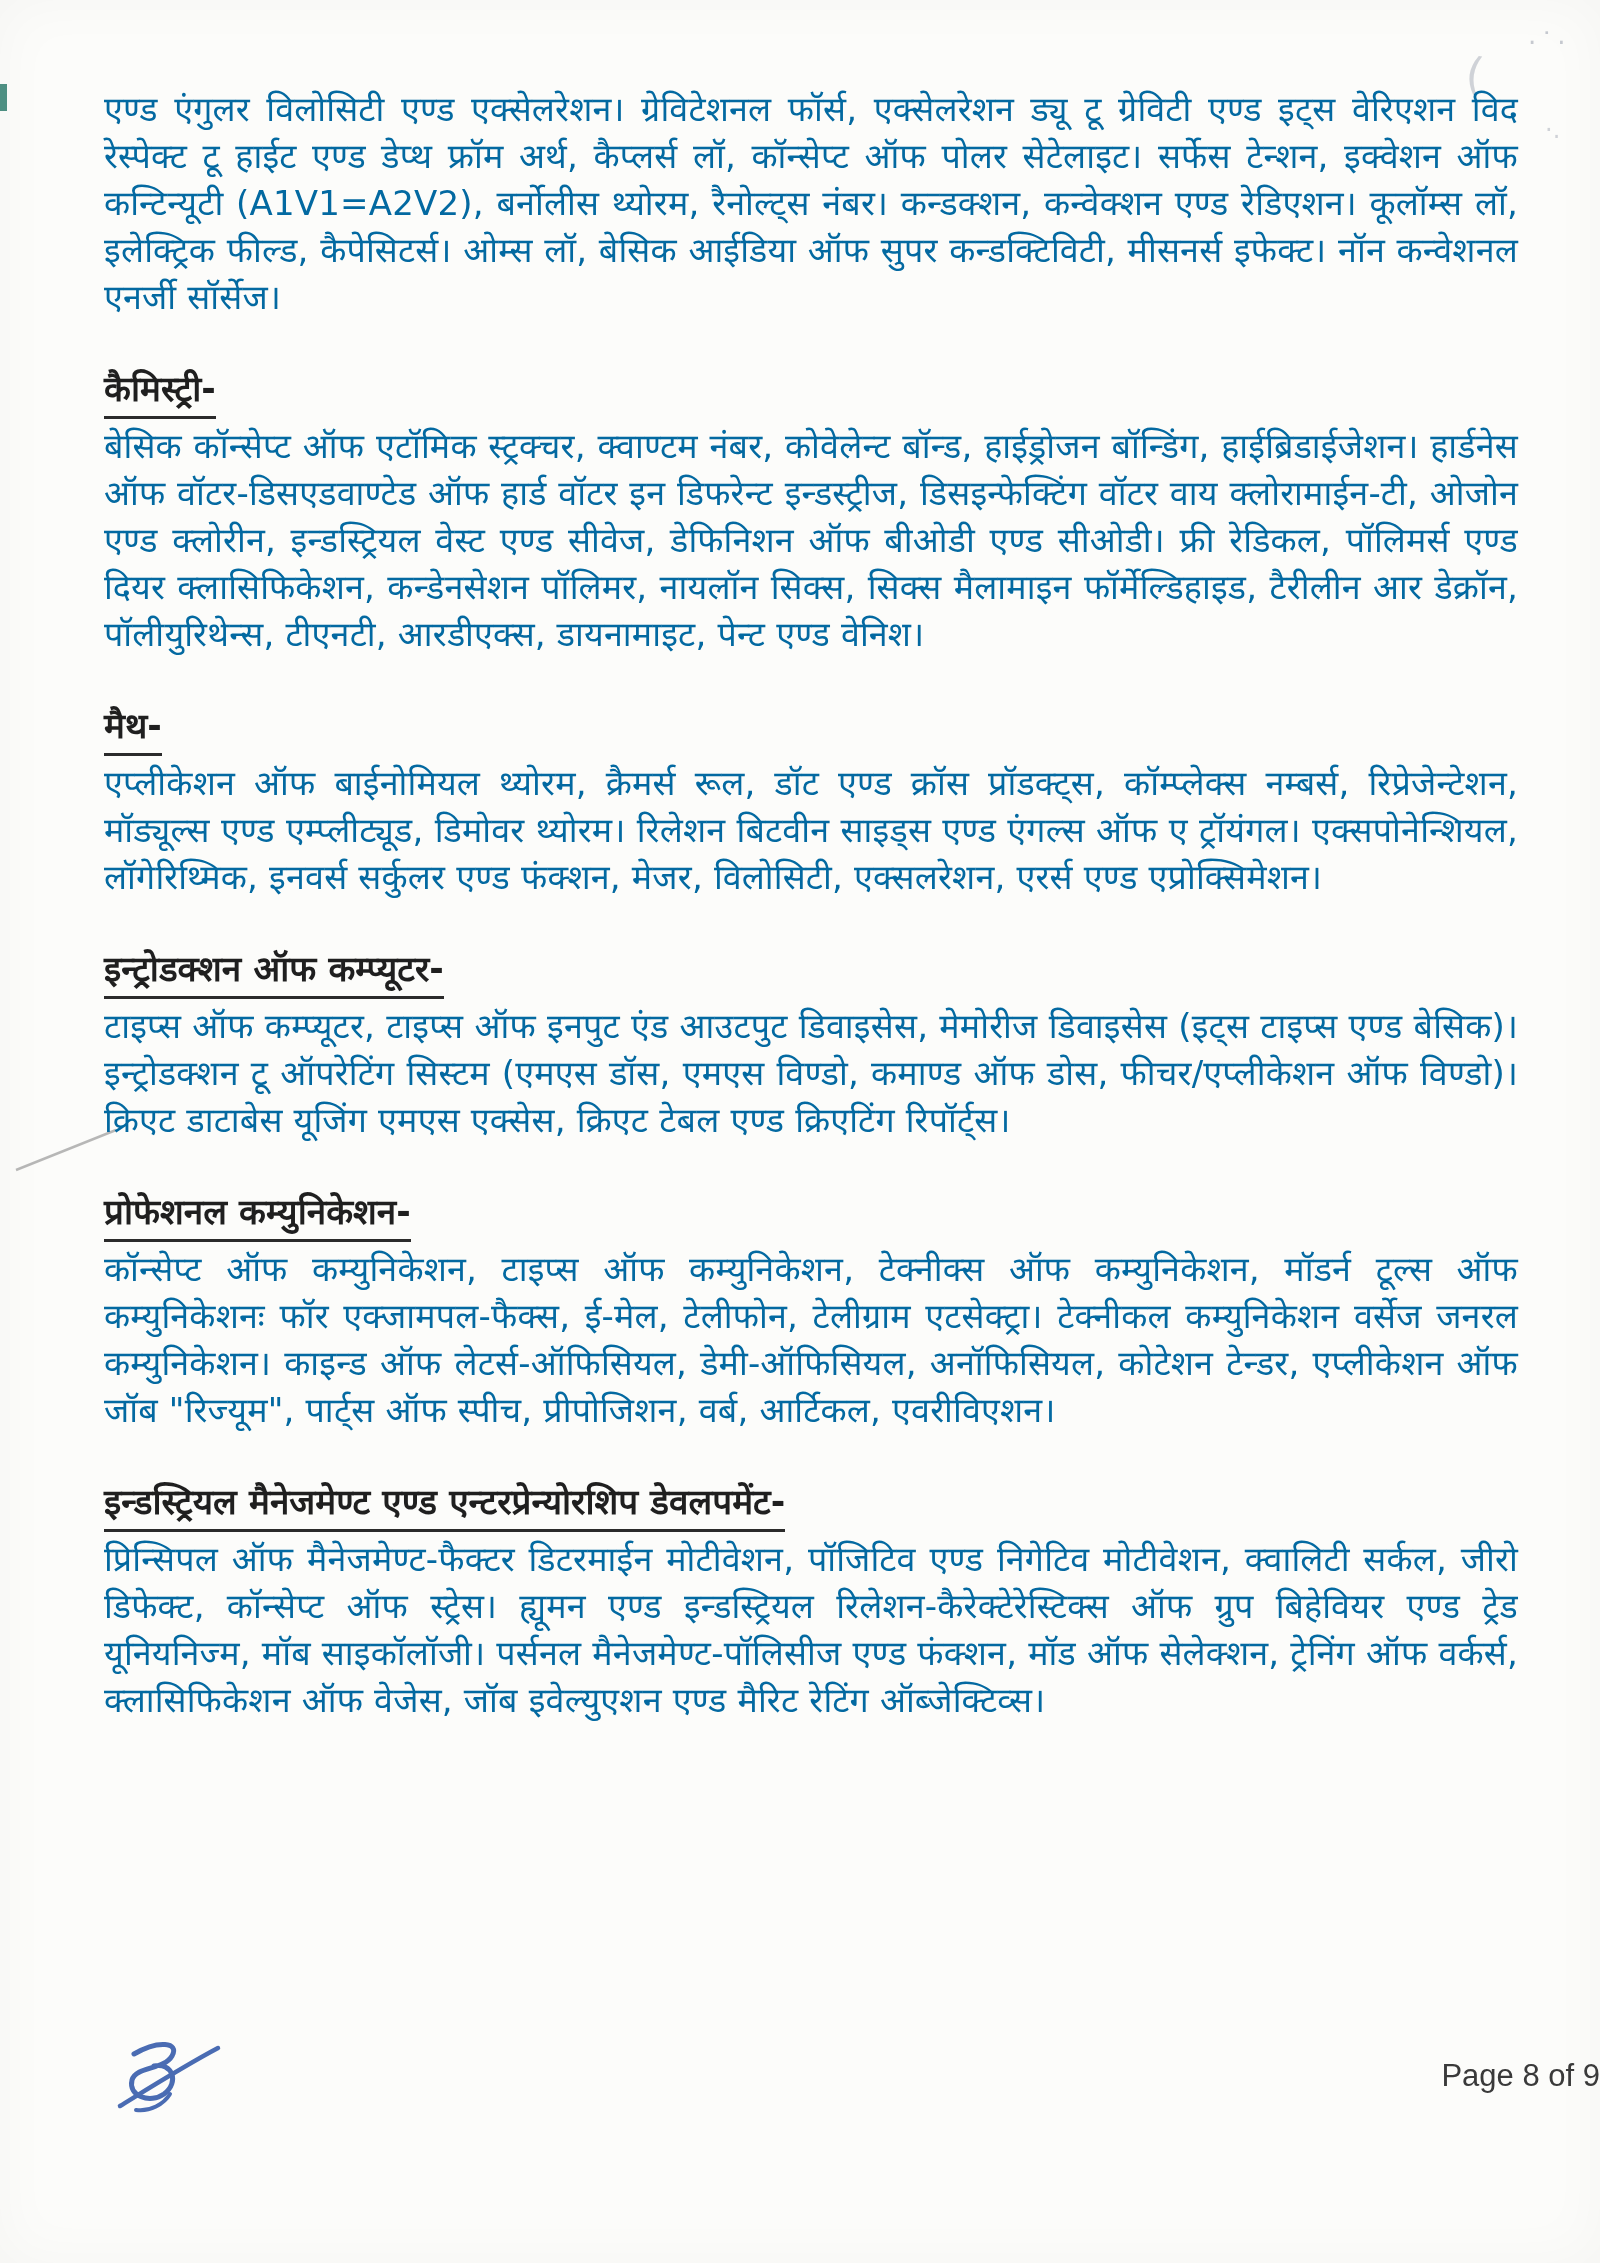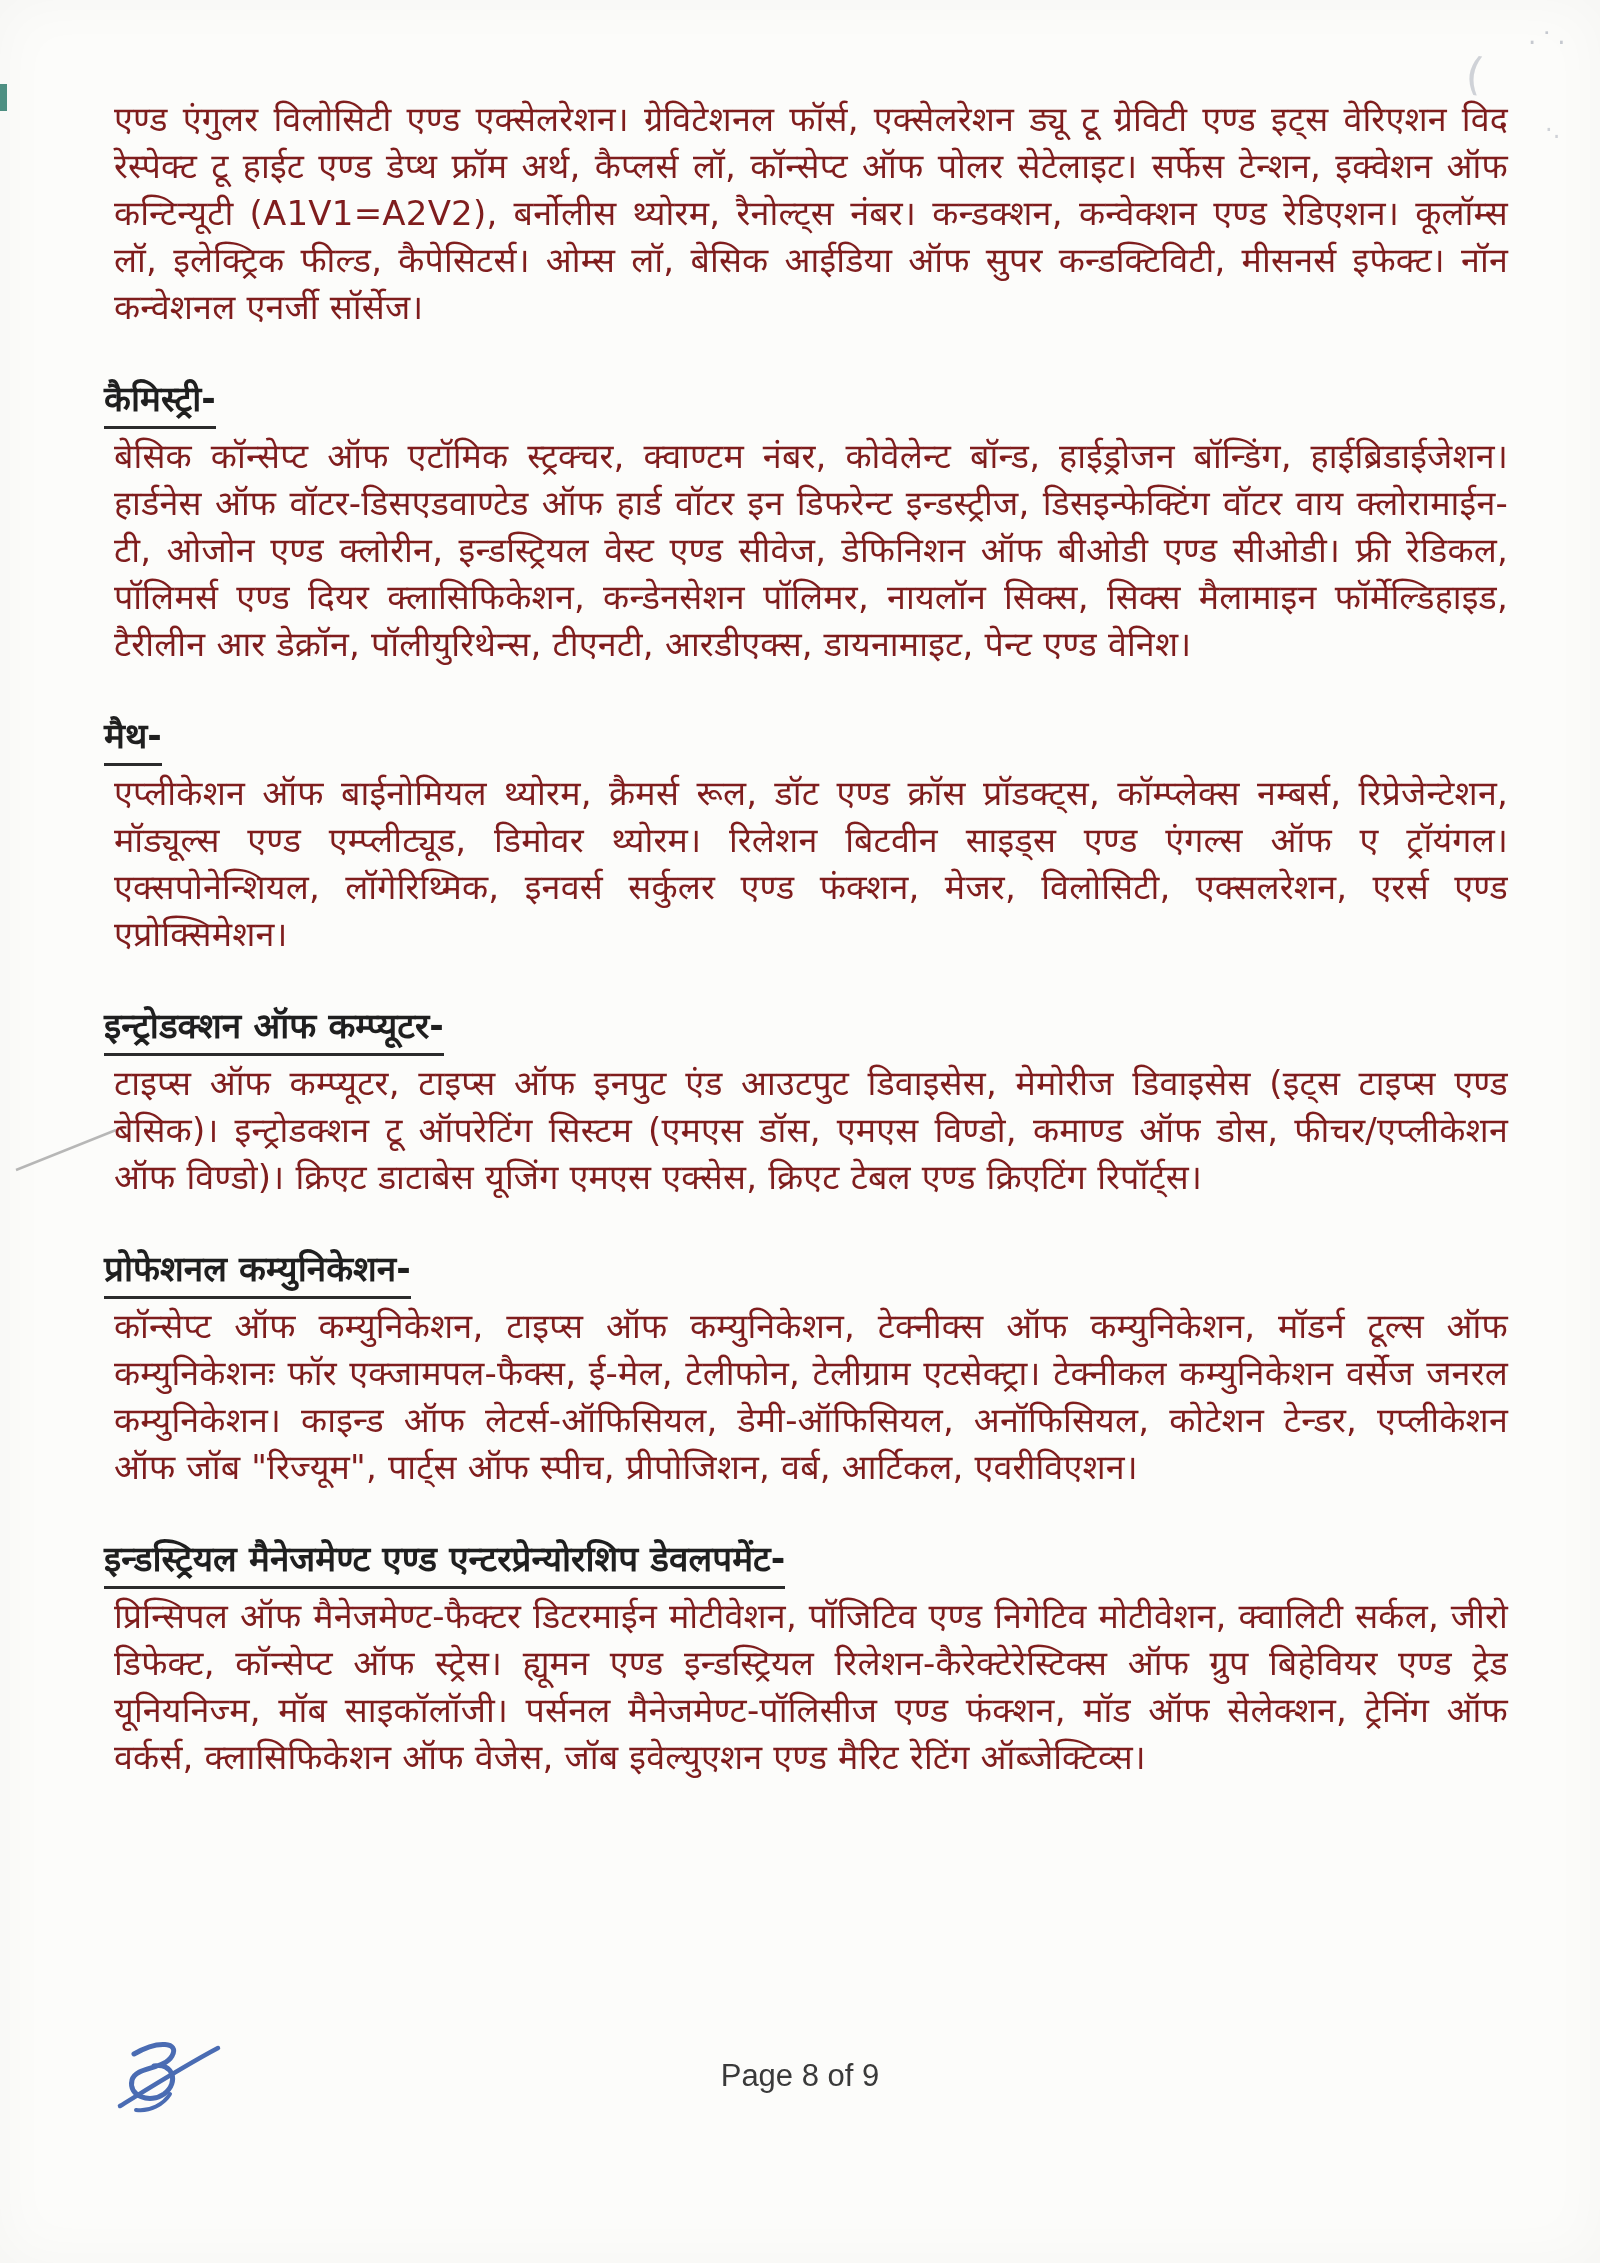--- a/index.html
+++ b/index.html
@@ -14,41 +14,41 @@
   }
   .content {
     position:absolute;
     left:104px; top:86px;
     width:1414px;
   }
   .body-text {
     font-size:34px;
     line-height:47px;
     text-align:justify;
-    color:#7f1d1d;
-    margin:10px;
+    color:#0369a1;
+    margin:0;
     letter-spacing:0.2px;
   }
   .section { margin-top:46px; }
   .section-heading {
     font-size:35px;
     font-weight:bold;
     color:#1f1f1f;
     margin:0 0 12px 0;
     line-height:44px;
   }
   .section-heading .underline {
     border-bottom:3px solid #2b2b2b;
     padding-bottom:7px;
   }
   .page-footer {
     position:absolute;
     top:2058px; left:0;
     width:100%;
-    text-align:center;
+    text-align:right;
     font-family:"Liberation Sans", sans-serif;
     font-size:31px;
     color:#3a3a3a;
   }
   .signature {
     position:absolute;
     left:106px; top:2032px;
     width:140px; height:100px;
   }
   .artifact { position:absolute; color:#9aa0ad; font-family:"DejaVu Sans", sans-serif; }

